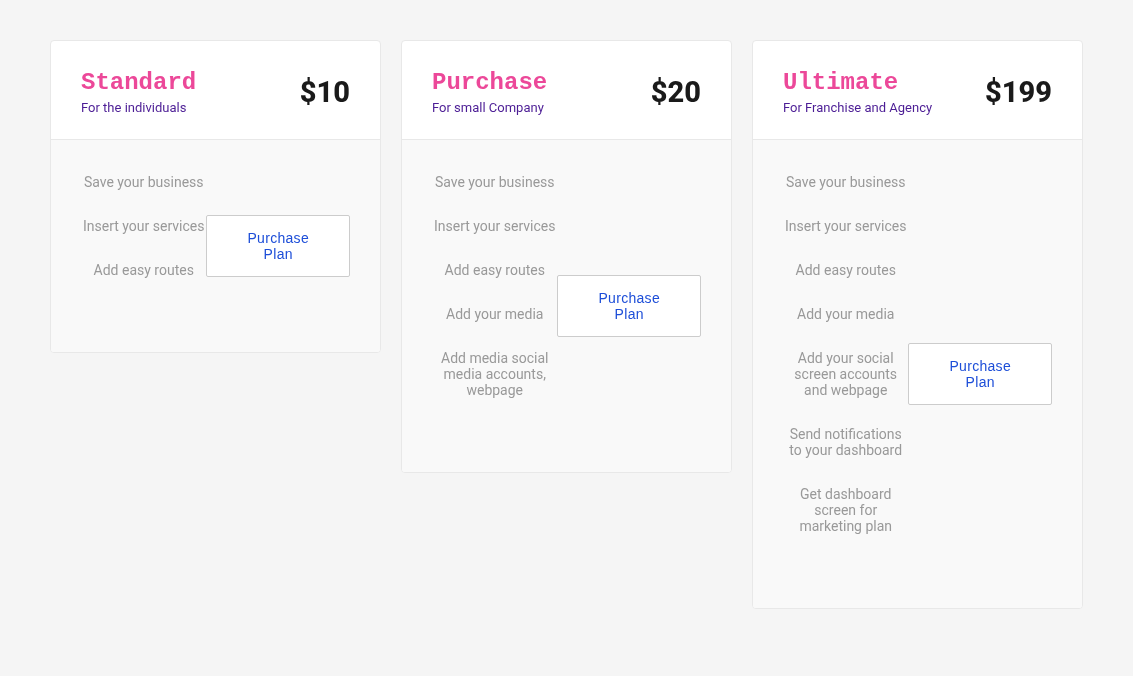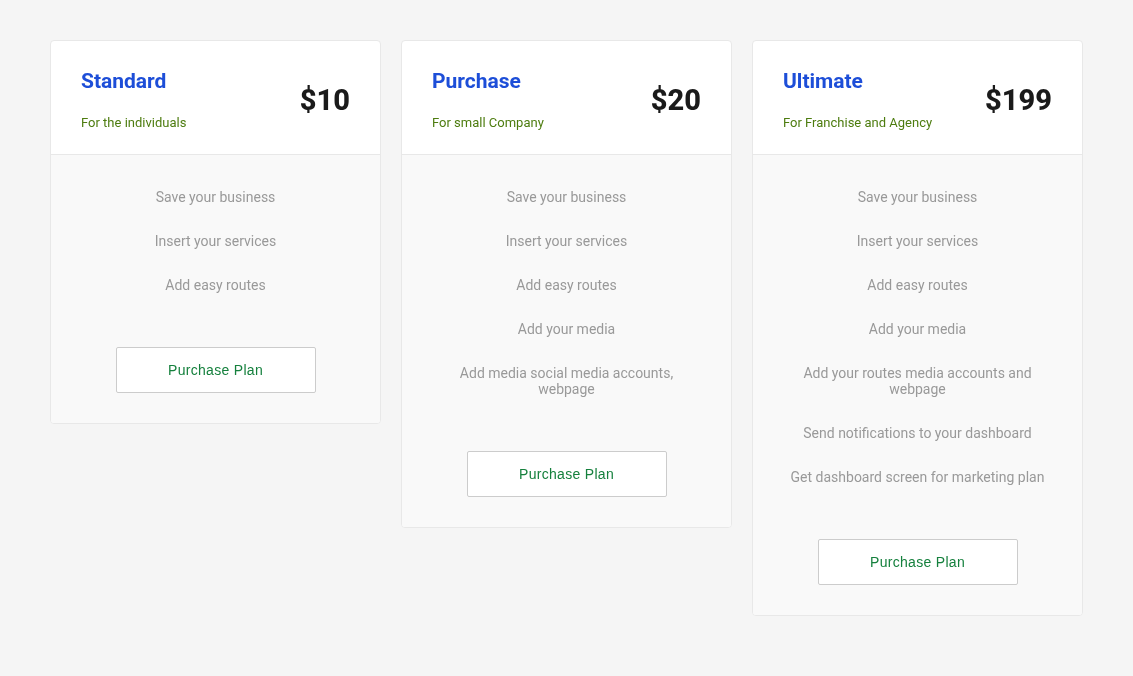--- a/index.html
+++ b/index.html
@@ -45,41 +45,41 @@
       justify-content: space-between;
       align-items: center;
     }
 
     .plan-info {
       display: flex;
       flex-direction: column;
     }
 
     .plan-name {
-      font-size: 21px;
+      font-size: 24px;
       font-weight: 700;
-      color: #1d4ed8;
+      color: #ec4899;
+      font-family: Liberation Mono, monospace;
     }
 
     .plan-description {
       font-size: 13px;
-      color: #4d7c0f;
-      margin-top: 22px;
+      color: #4c1d95;
+      margin-top: 4px;
     }
 
     .plan-price {
       font-size: 29px;
       font-weight: 800;
       color: #1a1a1a;
     }
 
     .card-body {
       padding: 20px 30px 30px 30px;
       display: flex;
-      flex-direction: column;
       align-items: center;
       background-color: #f9f9f9;
       flex: 1;
     }
 
     .features-list {
       list-style: none;
       width: 100%;
       text-align: center;
       margin-bottom: 30px;
@@ -91,21 +91,21 @@
       color: #999999;
       border-bottom: none;
     }
 
     .purchase-btn {
       border: 1.5px solid #cccccc;
       background: #ffffff;
       padding: 14px 40px;
       font-size: 14px;
       font-weight: 500;
-      color: #15803d;
+      color: #1d4ed8;
       cursor: pointer;
       border-radius: 2px;
       letter-spacing: 0.3px;
       width: 200px;
       text-align: center;
       margin-top: 10px;
     }
   </style>
 </head>
 <body>
@@ -154,20 +154,20 @@
           <span class="plan-description">For Franchise and Agency</span>
         </div>
         <span class="plan-price">$199</span>
       </div>
       <div class="card-body">
         <ul class="features-list">
           <li>Save your business</li>
           <li>Insert your services</li>
           <li>Add easy routes</li>
           <li>Add your media</li>
-          <li>Add your routes media accounts and webpage</li>
+          <li>Add your social screen accounts and webpage</li>
           <li>Send notifications to your dashboard</li>
           <li>Get dashboard screen for marketing plan</li>
         </ul>
         <button class="purchase-btn">Purchase Plan</button>
       </div>
     </div>
   </div>
 
 </body></html>

